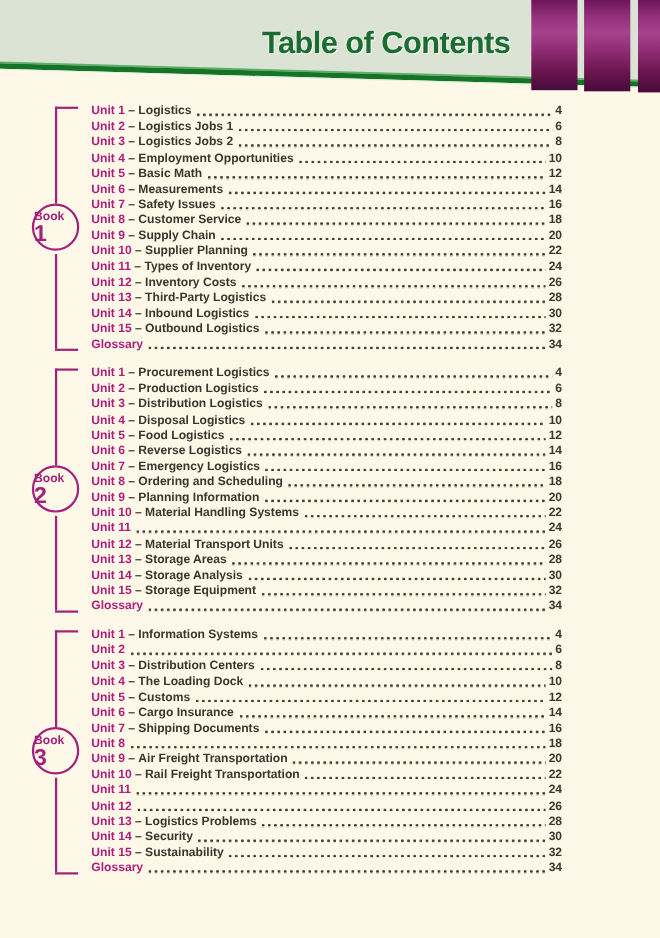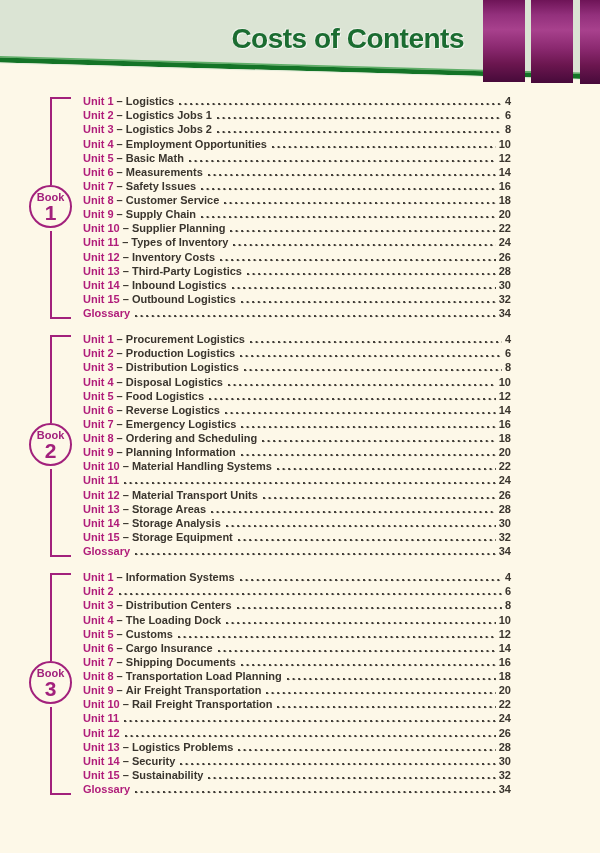--- a/index.html
+++ b/index.html
@@ -46,39 +46,39 @@
   
   .bk{position:absolute;background:#a2217c;}
   .vline-top{left:50px;top:3px;width:2px;height:88px;}
   .vline-bottom{left:50px;top:137px;width:2px;height:86px;}
   .tick-top{left:50px;top:3px;width:21px;height:2px;}
   .tick-bottom{left:50px;top:223px;width:21px;height:2px;}
   .badge{
     position:absolute;left:29px;top:91px;width:39px;height:39px;
     border:2.5px solid #a2217c;border-radius:50%;
     background:#fdf8e8;color:#a2217c;
-    display:flex;flex-direction:column;align-items:center;justify-content:center;
+    display:flex;flex-direction:column;align-items:flex-start;justify-content:center;
     font-weight:bold;
   }
   .badge .bw{font-size:11px;line-height:11px;margin-top:1px;}
   .badge .bn{font-size:21px;line-height:19px;}
 </style>
 </head>
 <body>
 
 <div class="page">
 
   <div class="header">
     <svg width="600" height="92">
       <polygon points="0,0 600,0 600,74 0,57" fill="#dbe4d4"></polygon>
       <polygon points="0,56 600,73 600,74.6 0,57.6" fill="#5fae68"></polygon>
       <polygon points="0,57.6 600,74.6 600,79.4 0,62.4" fill="#147427"></polygon>
       <polygon points="0,62.4 600,79.4 600,80.4 0,63.4" fill="#e7eedd"></polygon>
     </svg>
-    <div class="page-title">Costs of Contents</div>
+    <div class="page-title">Table of Contents</div>
     <div class="accent-bar bar1"></div>
     <div class="accent-bar bar2"></div>
     <div class="accent-bar bar3"></div>
   </div>
 
   <div id="toc-sections">
   <div class="section" style="top: 94px;">
     <div class="bk vline-top"></div>
     <div class="bk vline-bottom"></div>
     <div class="bk tick-top"></div>
@@ -339,21 +339,20 @@
             <span class="pnum">14</span>
           </div>
           <div class="row">
             <span class="ulabel">Unit 7</span>
             <span class="utitle">&nbsp;–&nbsp;Shipping Documents</span>
             <span class="leader"></span>
             <span class="pnum">16</span>
           </div>
           <div class="row">
             <span class="ulabel">Unit 8</span>
-            <span class="utitle">&nbsp;–&nbsp;Transportation Load Planning</span>
             <span class="leader"></span>
             <span class="pnum">18</span>
           </div>
           <div class="row">
             <span class="ulabel">Unit 9</span>
             <span class="utitle">&nbsp;–&nbsp;Air Freight Transportation</span>
             <span class="leader"></span>
             <span class="pnum">20</span>
           </div>
           <div class="row">

